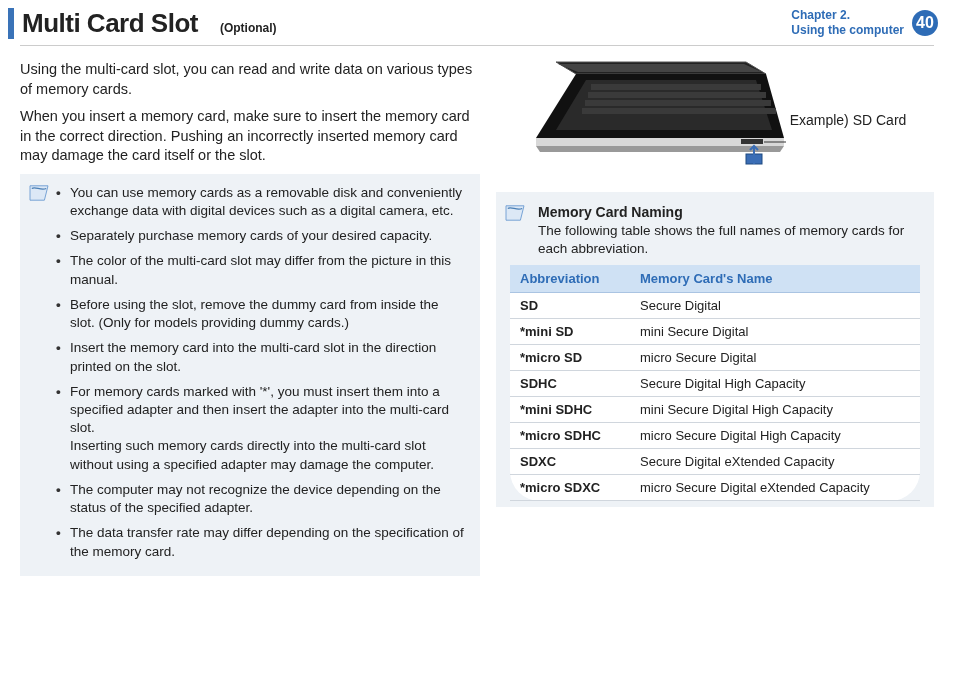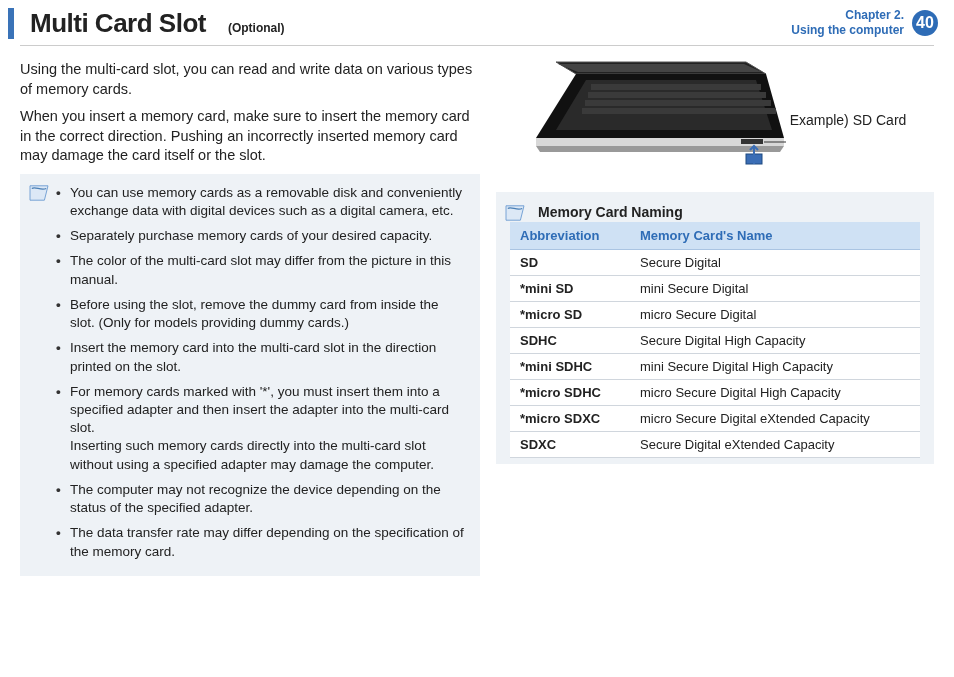--- a/index.html
+++ b/index.html
@@ -15,41 +15,41 @@
   .header {
     display: flex;
     justify-content: space-between;
     align-items: flex-start;
     padding: 8px 16px 4px 8px;
   }
   .title-wrap {
     display: flex;
     align-items: baseline;
     border-left: 6px solid #3a73b8;
-    padding-left: 16px;
+    padding-left: 8px;
   }
   .title-main {
     font-size: 26px;
     font-weight: 700;
     color: #222;
     letter-spacing: -0.5px;
   }
   .title-sub {
     font-size: 12px;
     font-weight: 700;
     color: #222;
     margin-left: 22px;
   }
   .chapter-block {
     display: flex;
     align-items: center;
     gap: 8px;
   }
   .chapter-text {
-    text-align: right;
+    text-align: left;
     color: #2e6cb6;
     font-weight: 700;
     font-size: 12px;
     line-height: 1.25;
   }
   .page-badge {
     width: 26px;
     height: 26px;
     border-radius: 50%;
     background: #2e6cb6;
@@ -144,20 +144,21 @@
     font-size: 13.5px;
     margin-left: 28px;
     line-height: 1.3;
     margin-bottom: 8px;
   }
   table.card-table {
     width: 100%;
     border-collapse: collapse;
     background: #fff;
     font-size: 13px;
+    border-radius: 30px;
   }
   table.card-table th {
     background: #cfe1f4;
     color: #2e6cb6;
     font-weight: 700;
     padding: 6px 10px;
     text-align: left;
     border-bottom: 1px solid #aac4e2;
   }
   table.card-table th:first-child { width: 120px; }
@@ -237,20 +238,21 @@
       </svg>
       <span class="arrow-label">Example) SD Card</span>
     </div>
 
     <div class="naming-box">
       <svg class="naming-icon" width="22" height="18" viewBox="0 0 24 20">
         <path d="M2 2 L22 2 L18 18 L2 18 Z" fill="#dce8f6" stroke="#6b9bd1" stroke-width="1"></path>
         <path d="M4 5 C 8 2, 14 8, 20 5" stroke="#4a7fb5" stroke-width="1.5" fill="none"></path>
       </svg>
       <div class="naming-title">Memory Card Naming</div>
+      <div class="naming-desc">The following table shows the full names of memory cards for each abbreviation.</div>
 
       <table class="card-table">
         <thead>
           <tr>
             <th>Abbreviation</th>
             <th>Memory Card's Name</th>
           </tr>
         </thead>
         <tbody>
           <tr>
@@ -271,24 +273,24 @@
             </tr>
           <tr>
               <td class="abbrev">*mini SDHC</td>
               <td>mini Secure Digital High Capacity</td>
             </tr>
           <tr>
               <td class="abbrev">*micro SDHC</td>
               <td>micro Secure Digital High Capacity</td>
             </tr>
           <tr>
+              <td class="abbrev">SDXC</td>
+              <td>Secure Digital eXtended Capacity</td>
+            </tr>
+          <tr>
               <td class="abbrev">*micro SDXC</td>
               <td>micro Secure Digital eXtended Capacity</td>
             </tr>
-          <tr>
-              <td class="abbrev">SDXC</td>
-              <td>Secure Digital eXtended Capacity</td>
-            </tr>
         </tbody>
       </table>
     </div>
   </div>
 </div>
 
 </body></html>

